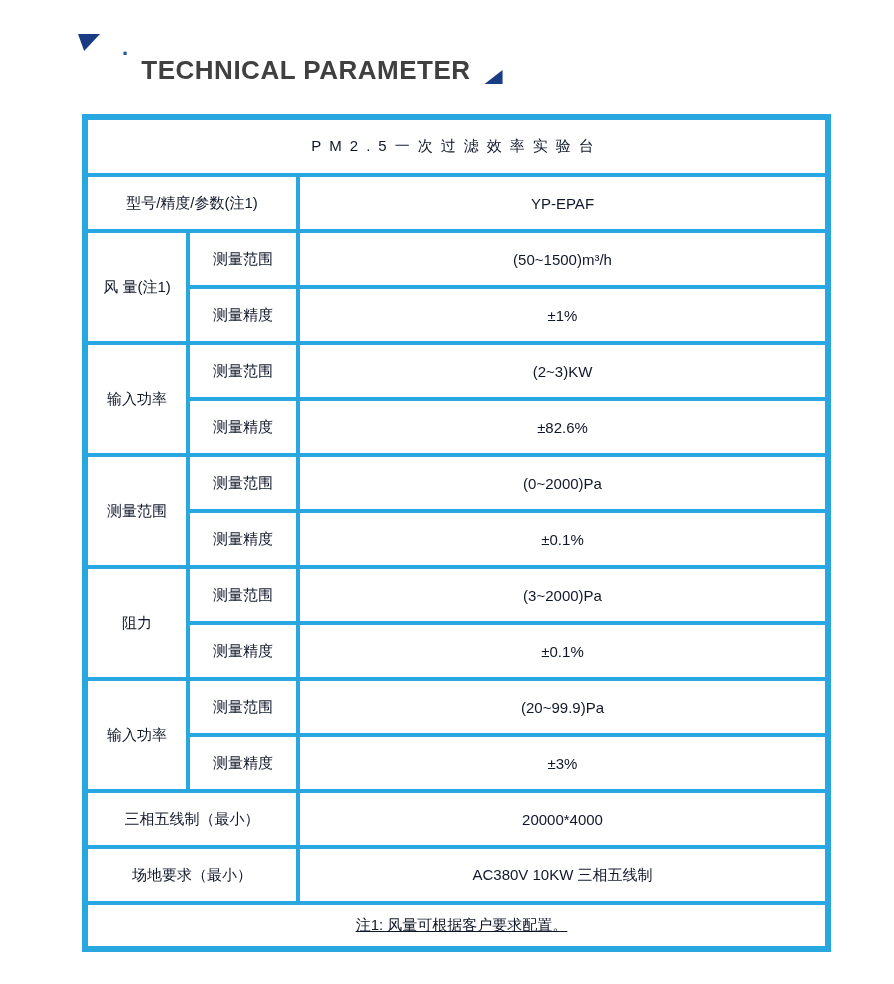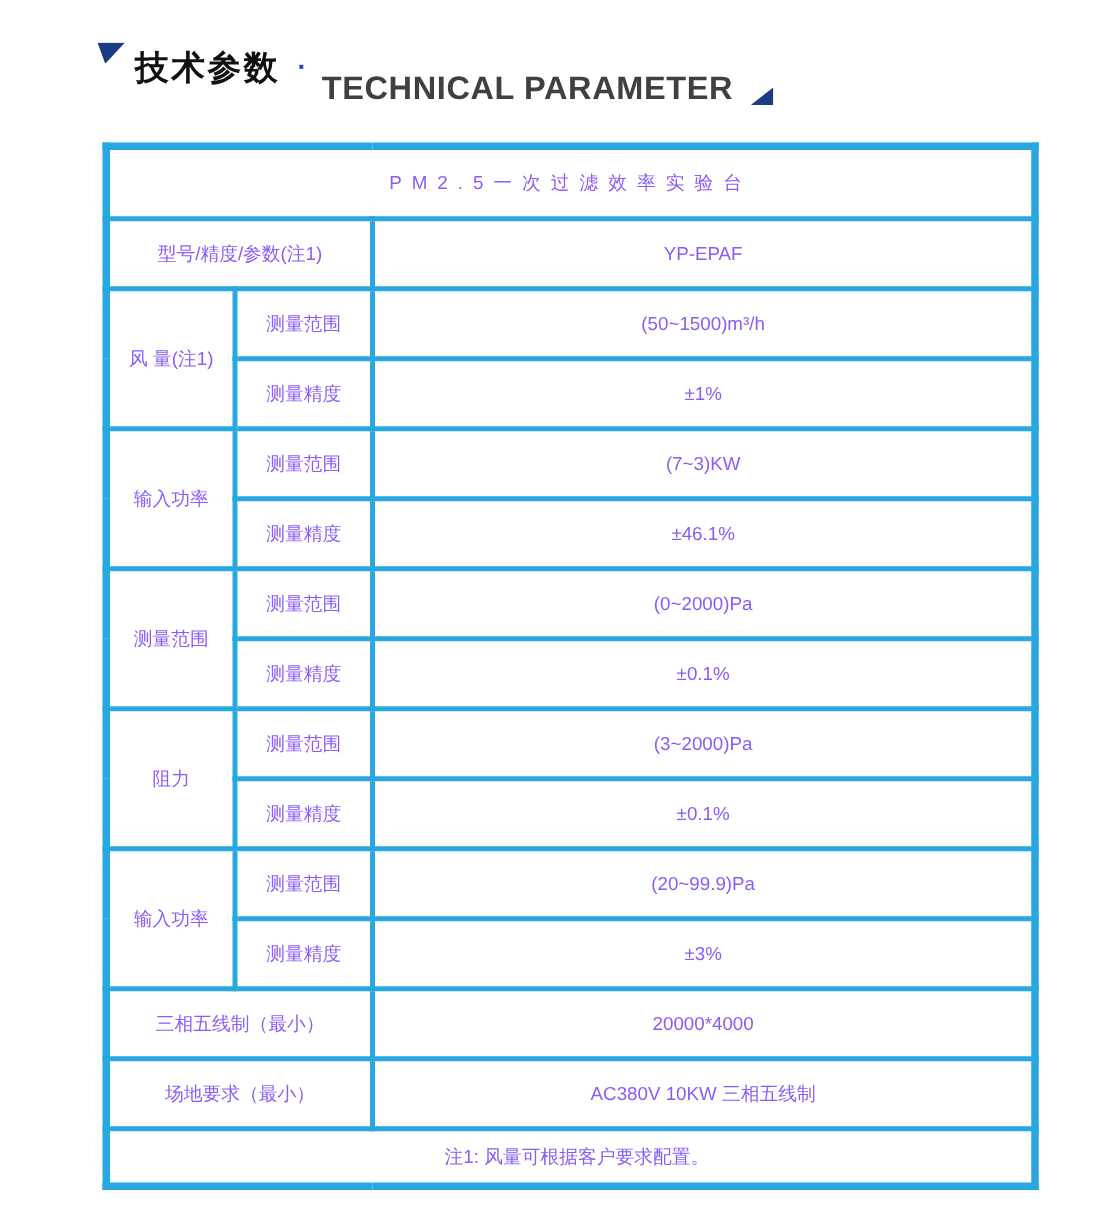--- a/index.html
+++ b/index.html
@@ -70,21 +70,21 @@
     top: 114px;
     width: 743px;
     border-collapse: collapse;
     table-layout: fixed;
     border: 6px solid #29a7e1;
   }
   table.spec td, table.spec th {
     border: 4px solid #29a7e1;
     text-align: center;
     vertical-align: middle;
-    color: #8b5cf6;
+    color: #0f172a;
     font-size: 15px;
     font-weight: normal;
     background: #ffffff;
   }
   col.c1 { width: 103px; }
   col.c2 { width: 110px; }
   col.c3 { width: 530px; }
 
   tr.row { height: 56px; }
   tr.title-row { height: 58px; }
@@ -95,30 +95,30 @@
     font-weight: bold;
     color: #1a1a1a;
     letter-spacing: 8px;
   }
   .group-name { color: #4d4d4d; }
   .note-cell {
     text-align: right;
     padding-left: 10px;
     font-size: 13px;
     color: #4d4d4d;
+    text-decoration: underline;
   }
 </style>
 </head>
 <body>
 
 <div class="page">
 
   <div class="section-header">
     <span class="tri-start"></span>
-    <span class="hdr-zh">技术参数</span>
     <span class="hdr-dot">·</span>
     <span class="hdr-en">TECHNICAL PARAMETER</span>
     <span class="tri-end"></span>
   </div>
 
   <table class="spec">
     <colgroup>
         <col class="c1">
         <col class="c2">
         <col class="c3">
@@ -140,25 +140,25 @@
       <td>(50~1500)m³/h</td>
     </tr>
     <tr class="row">
       <td>测量精度</td>
       <td>±1%</td>
     </tr>
 
     <tr class="row">
       <td rowspan="2" class="group-name">输入功率</td>
       <td>测量范围</td>
-      <td>(7~3)KW</td>
-    </tr>
-    <tr class="row">
-      <td>测量精度</td>
-      <td>±46.1%</td>
+      <td>(2~3)KW</td>
+    </tr>
+    <tr class="row">
+      <td>测量精度</td>
+      <td>±82.6%</td>
     </tr>
 
     <tr class="row">
       <td rowspan="2" class="group-name">测量范围</td>
       <td>测量范围</td>
       <td>(0~2000)Pa</td>
     </tr>
     <tr class="row">
       <td>测量精度</td>
       <td>±0.1%</td>

